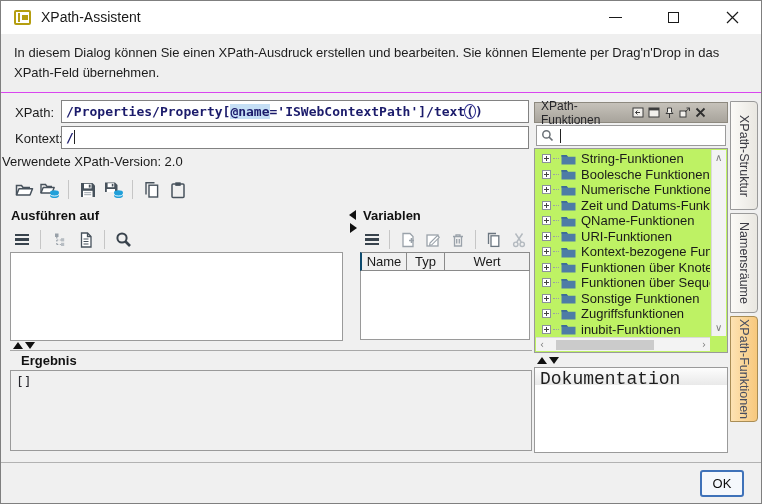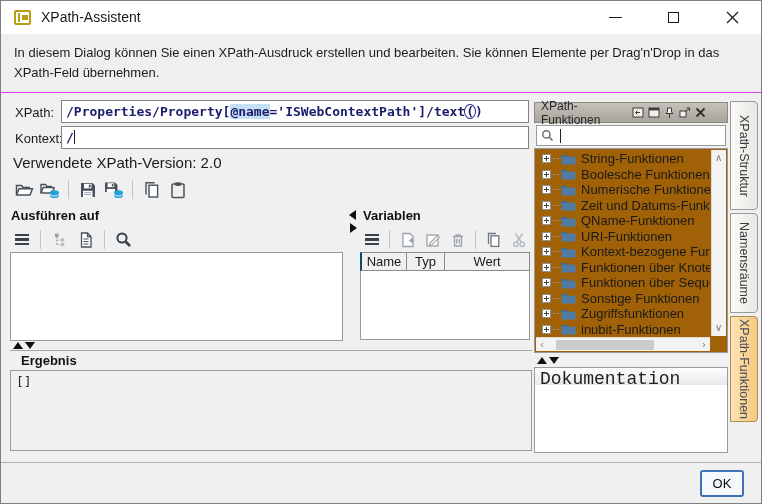--- a/index.html
+++ b/index.html
@@ -29,21 +29,21 @@
   .flabel { position:absolute; font-size:13px; }
   .field { position:absolute; background:#fff; border:1px solid #828282; height:23px;
            font-family:"DejaVu Sans Mono","Liberation Mono",monospace; font-size:13px;
            font-weight:bold; color:var(--xpath-text,#1b1b6b); line-height:21px;
            padding-left:4px; white-space:nowrap; overflow:hidden; }
   .hl { background:var(--name-highlight,#c5dff5); }
   .paren-match { display:inline-block; border:1px solid #2b2b8f; border-radius:50%;
                  padding:0 1px; margin:0 -1px; line-height:13px; }
   .caret { display:inline-block; width:1px; height:14px; background:#222;
            vertical-align:-2px; }
-  .version { position:absolute; left:12px; top:153px; font-size:15px; }
+  .version { position:absolute; left:1px; top:153px; font-size:13px; }
 
   
   .tbar { position:absolute; display:flex; align-items:center; gap:5px; }
   .tsep { width:1px; height:19px; background:#c6c6c6; margin:0 3px; }
   .ticon { display:inline-flex; width:21px; height:21px; align-items:center; justify-content:center; }
 
   
   .ptitle { position:absolute; font-size:13px; font-weight:bold; color:#111; }
   .listbox { position:absolute; background:#fff; border:1px solid #9a9a9a; }
 
@@ -76,21 +76,21 @@
   
   .fn-header { position:absolute; left:533px; top:101px; width:194px; height:21px;
                background:linear-gradient(#c6c2ba,#a8a49c); border:1px solid #8d897f;
                display:flex; align-items:center; padding:0 4px 0 6px; }
   .fn-header span { font-size:12px; color:#26262a; flex:1; }
   .fn-hicons { display:flex; gap:4px; align-items:center; }
   .fn-search { position:absolute; left:535px; top:124px; width:190px; height:21px;
                background:#fff; border:1px solid #9a9a9a; display:flex; align-items:center;
                padding-left:4px; gap:6px; }
   .fn-tree { position:absolute; left:533px; top:147px; width:194px; height:205px;
-             background:#a16207; border:1px solid #9a9a9a; }
+             background:#bef264; border:1px solid #9a9a9a; }
   .tree-rows { position:absolute; left:1px; top:2px; right:17px; bottom:16px; overflow:hidden; }
   .tree-row { display:flex; align-items:center; height:15.5px; padding-left:6px;
               font-size:13px; white-space:nowrap; }
   .expander { flex:none; width:9px; height:9px; border:1px solid #8c929a; background:#fff;
               position:relative; margin-right:2px; }
   .expander:before { content:""; position:absolute; left:1px; right:1px; top:3px; height:1px; background:#444; }
   .expander:after  { content:""; position:absolute; top:1px; bottom:1px; left:3px; width:1px; background:#444; }
   .tree-dots { flex:none; width:6px; height:1px; border-top:1px dotted #9aa0a6; margin-right:2px; }
   .folder { flex:none; width:15px; height:12px; margin-right:5px; color:var(--folder-icon,#4e7ca6); }
   .tree-label { overflow:hidden; }

